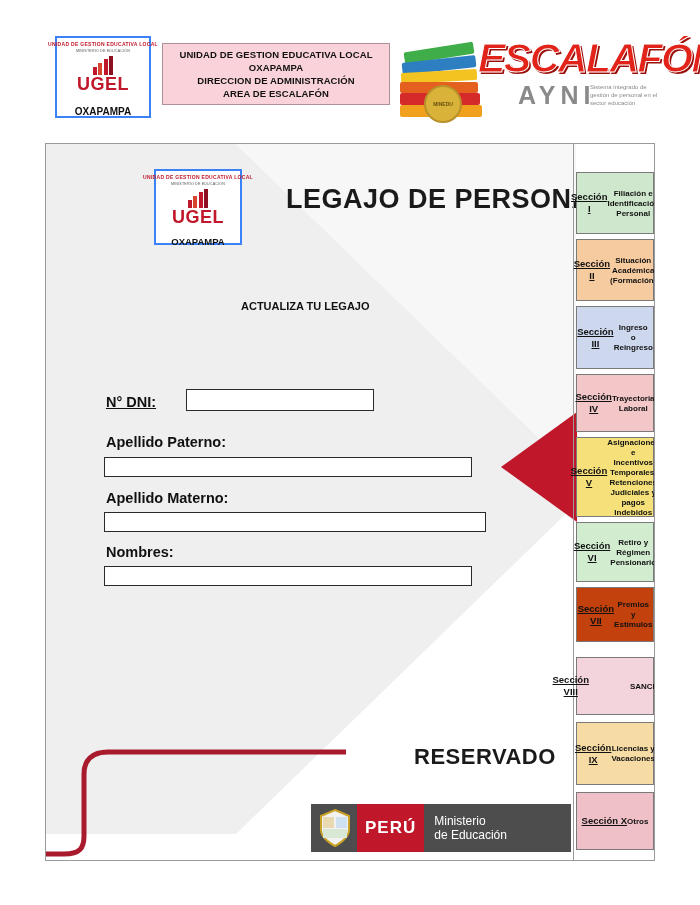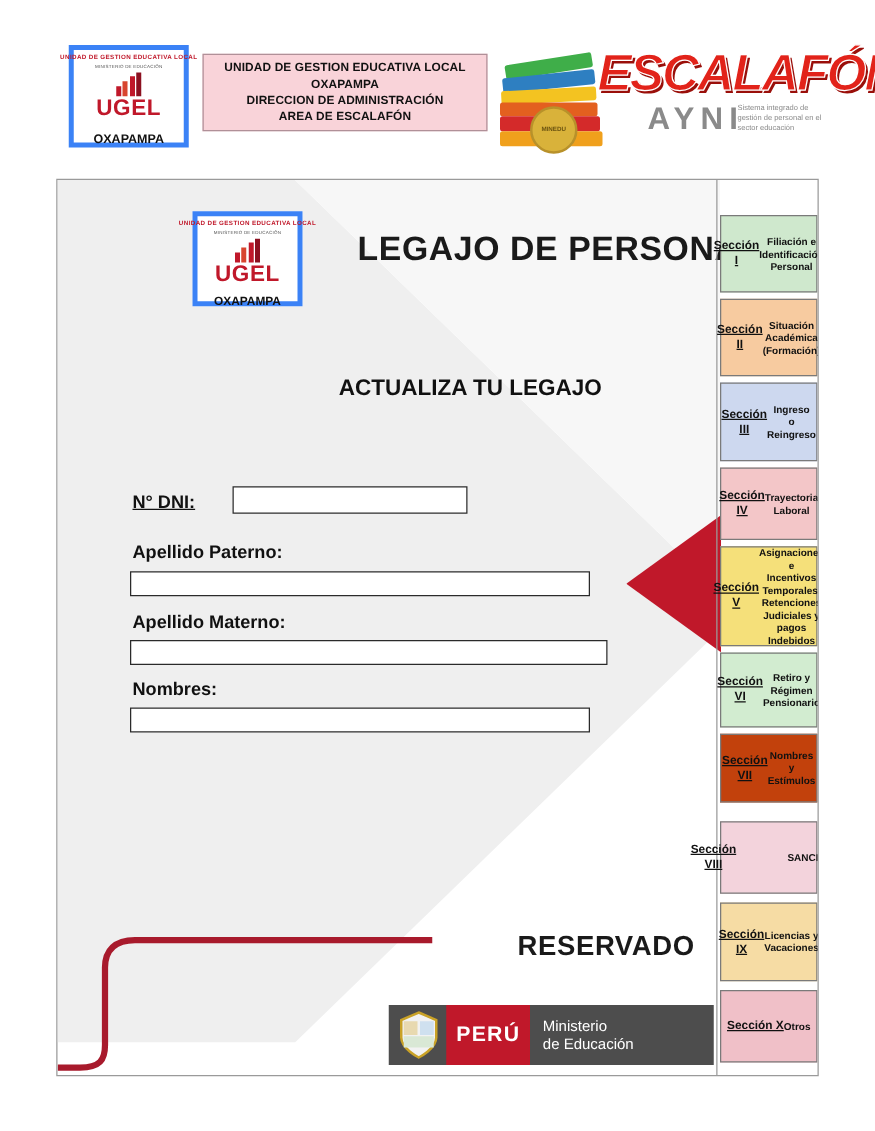--- a/index.html
+++ b/index.html
@@ -18,21 +18,21 @@
   
   #header {
     position: absolute;
     left: 0; top: 0;
     width: 700px; height: 140px;
   }
 
   
   .ugel-logo {
     position: absolute;
-    border: 4px solid #3b82f6;
+    border: 2px solid #3b82f6;
     background: #ffffff;
     box-sizing: border-box;
     display: flex;
     flex-direction: column;
     align-items: center;
     justify-content: flex-start;
   }
   #header .ugel-logo {
     left: 55px; top: 36px; width: 96px; height: 82px;
     padding-top: 3px;
@@ -227,24 +227,23 @@
   #sheet .ugel-oxapampa {
     position: absolute;
     left: 108px; top: 92px;
     width: 88px; text-align: center;
     font-size: 9.5px; font-weight: bold; color: #111;
   }
 
   #subtitle {
     position: absolute;
     left: 195px; top: 156px;
-    font-size: 18px;
-    font-weight: bold;
-    color: #111;
-    margin-left: 30px;
+    font-size: 11px;
+    font-weight: bold;
+    color: #111;
   }
 
   
   .flabel {
     position: absolute;
     font-size: 14.5px;
     font-weight: bold;
     color: #111;
     white-space: nowrap;
   }
@@ -477,21 +476,21 @@
 pagos Indebidos</div>
       </div>
       <div class="tab" style="top: 378px; height: 60px; background: rgb(210, 236, 208);">
         <div class="t-head">Sección VI</div>
         <div class="t-body">Retiro y
 Régimen
 Pensionario</div>
       </div>
       <div class="tab" style="top: 443px; height: 55px; background: #c2410c;">
         <div class="t-head">Sección VII</div>
-        <div class="t-body">Nombres
+        <div class="t-body">Premios
 y
 Estímulos</div>
       </div>
       <div class="tab" style="top: 513px; height: 58px; background: rgb(243, 211, 220); gap: 41px;">
         <div class="t-head">Sección VIII</div>
         <div class="t-body">SANCIONES</div>
       </div>
       <div class="tab" style="top: 578px; height: 63px; background: rgb(246, 220, 164);">
         <div class="t-head">Sección IX</div>
         <div class="t-body">Licencias y

